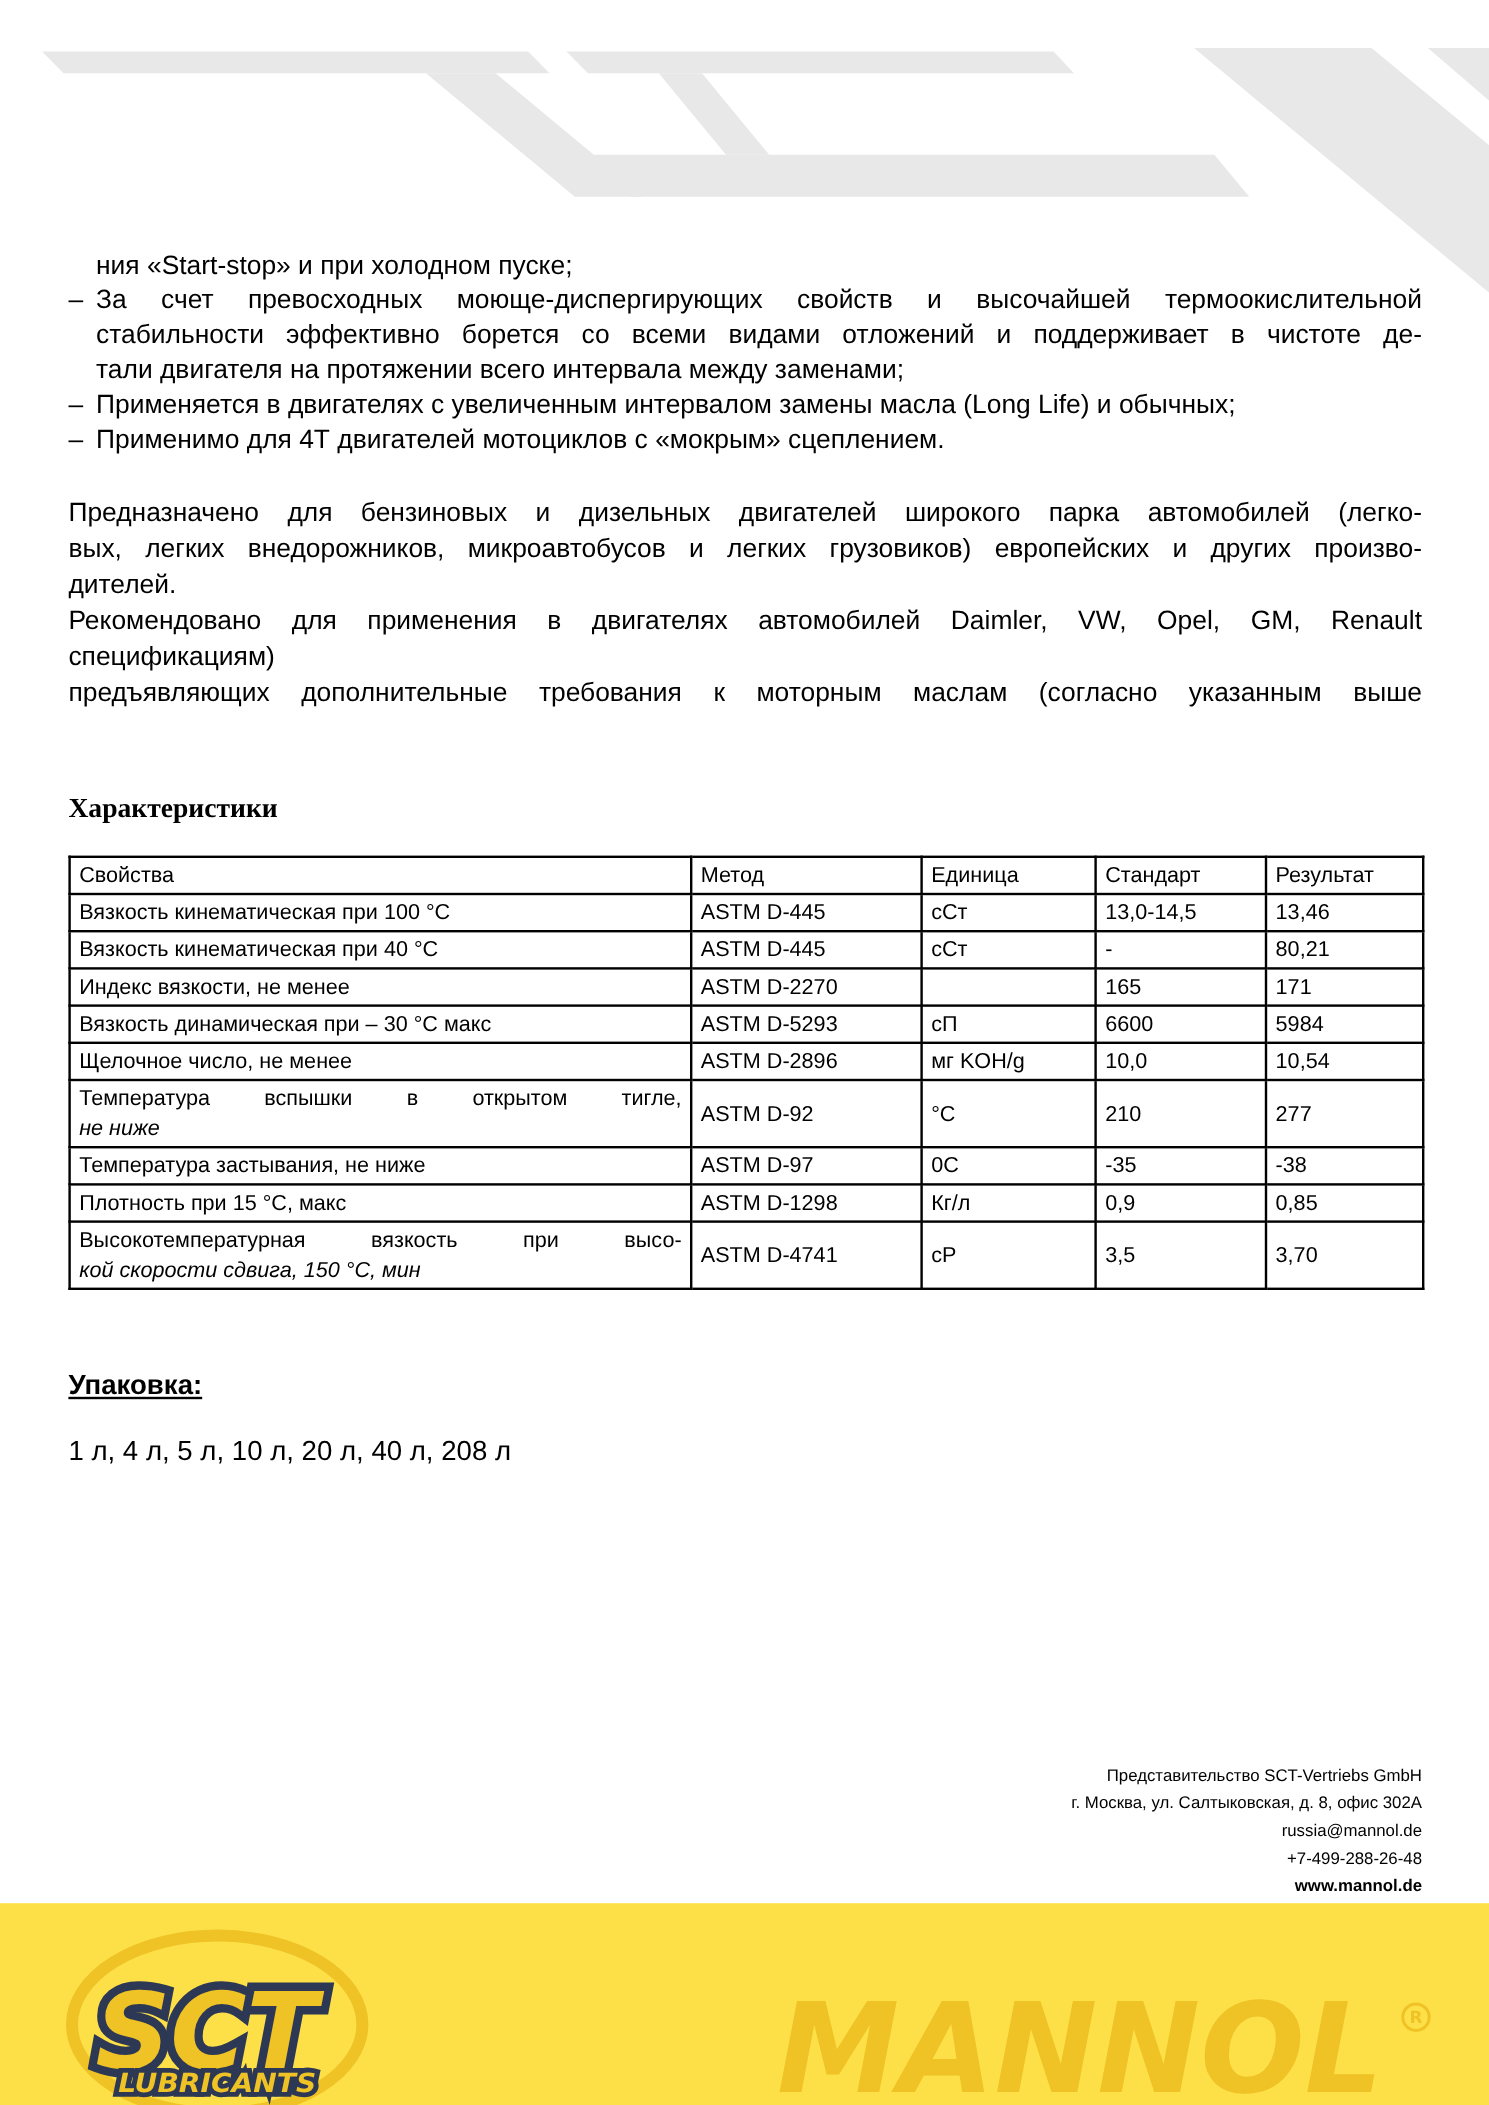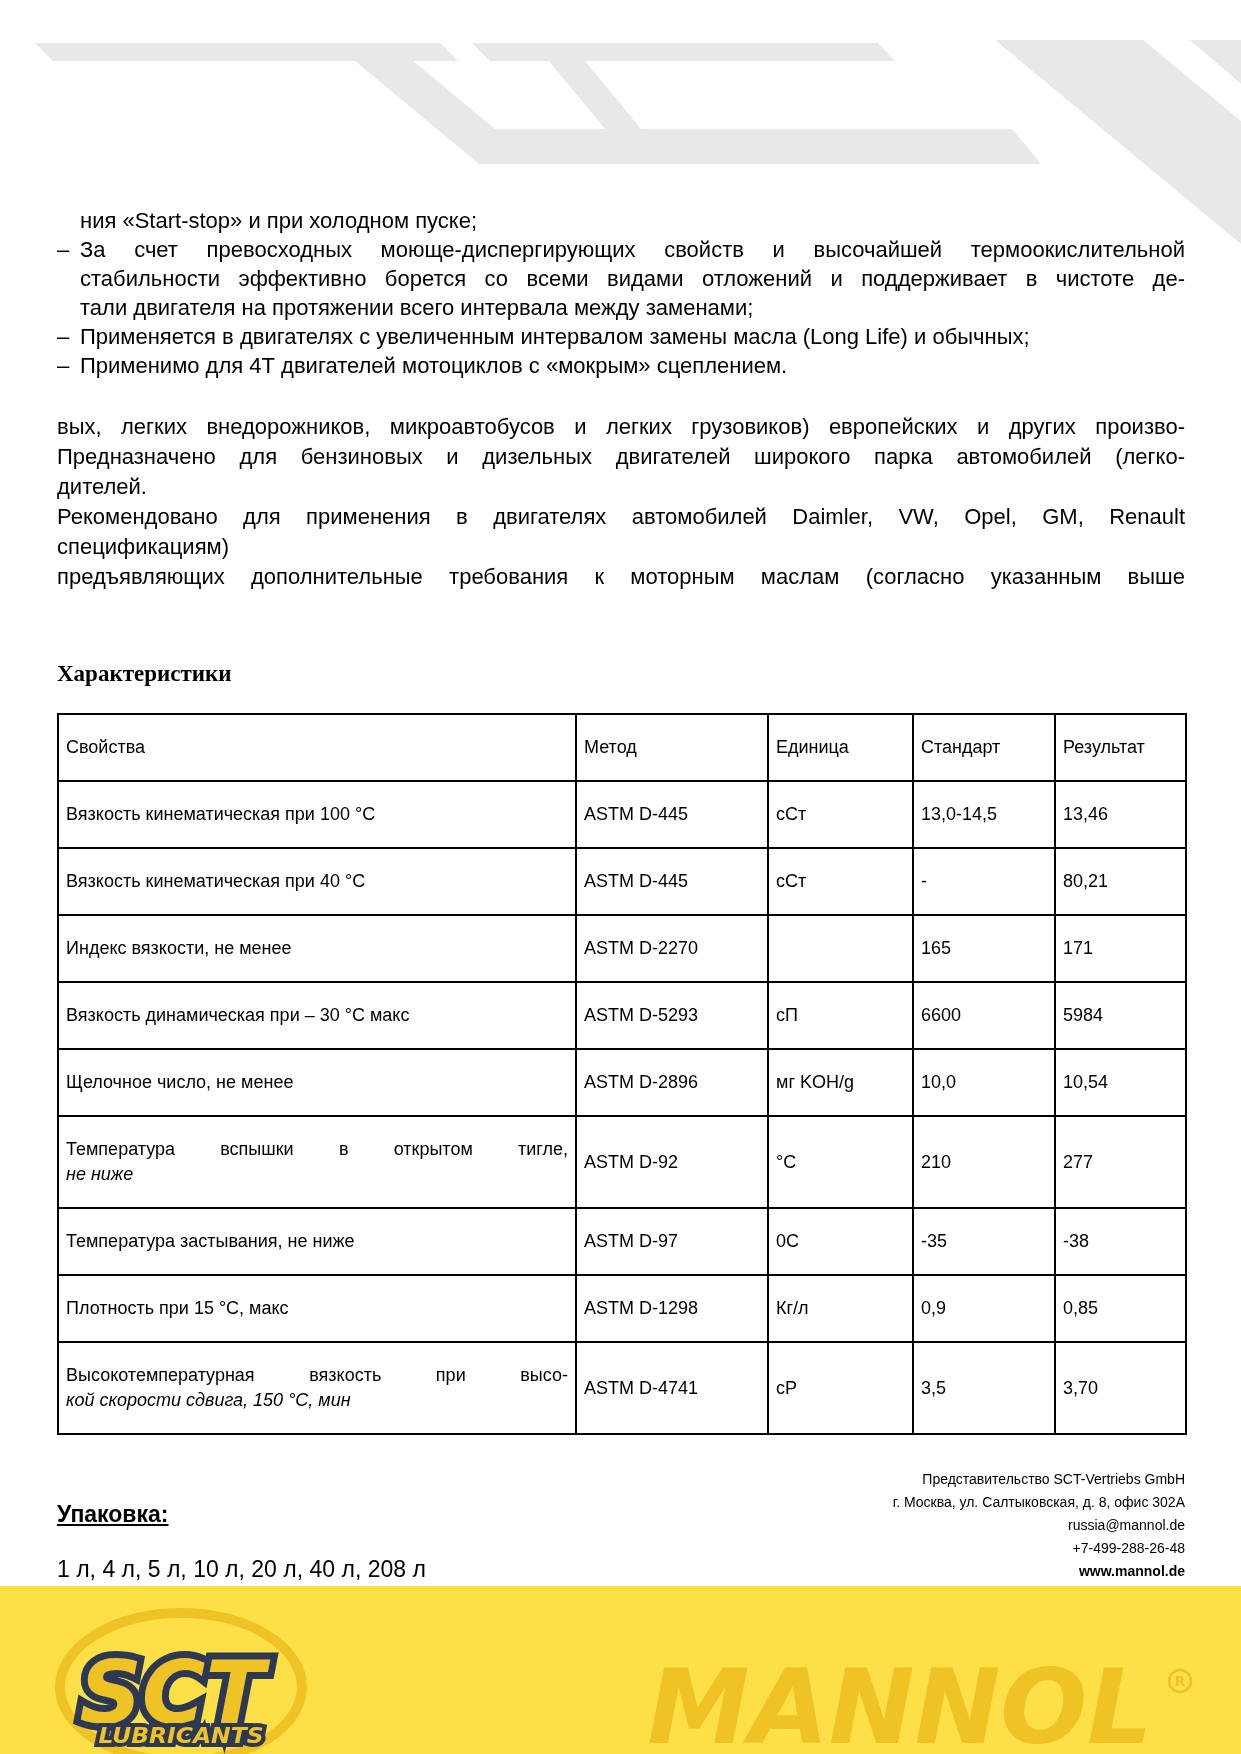--- a/index.html
+++ b/index.html
@@ -26,21 +26,21 @@
   h2 { font-size:23px; font-weight:bold; margin:0; line-height:28px; }
   .h-char { margin-top:68px;font-family:Liberation Serif, serif; }
   .h-pack { margin-top:65px;text-decoration:underline; }
   .pack-sizes { margin-top:27px; font-size:23px; line-height:28px; }
 
   table.char {
     border-collapse:collapse; table-layout:fixed; width:1128px;
     margin-top:25px; font-size:18px;
   }
   table.char td {
-    border:2px solid #000; padding:20px 7px; line-height:25px;
+    border:2px solid #000; padding:2px 7px; line-height:25px;
     vertical-align:middle; overflow:hidden; white-space:normal;
   }
   table.char .pj { text-align:justify; text-align-last:justify; }
   table.char .pj.last { text-align-last:left;font-style:italic; }
 
   .contact {
     position:absolute; right:56px; top:1428px; text-align:right;
     font-size:14px; line-height:23px;
   }
   .contact .site { font-weight:bold; }
@@ -90,22 +90,22 @@
             <span class="marker">–</span>
             <div class="jline last">Применяется в двигателях с увеличенным интервалом замены масла (Long Life) и обычных;</div>
           </div>
           <div class="bullet">
             <span class="marker">–</span>
             <div class="jline last">Применимо для 4Т двигателей мотоциклов с «мокрым» сцеплением.</div>
           </div>
         </div>
       <div id="paras" class="paras">
           <div class="para para-a">
+            <div class="jline">Предназначено для бензиновых и дизельных двигателей широкого парка автомобилей (легко-</div>
             <div class="jline">вых, легких внедорожников, микроавтобусов и легких грузовиков) европейских и других произво-</div>
-            <div class="jline">Предназначено для бензиновых и дизельных двигателей широкого парка автомобилей (легко-</div>
             <div class="jline last">дителей.</div>
           </div>
           <div class="para">
             <div class="jline">Рекомендовано для применения в двигателях автомобилей Daimler, VW, Opel, GM, Renault</div>
             <div class="jline last">спецификациям)</div>
             <div class="jline">предъявляющих дополнительные требования к моторным маслам (согласно указанным выше</div>
           </div>
         </div>
     </div>
 

